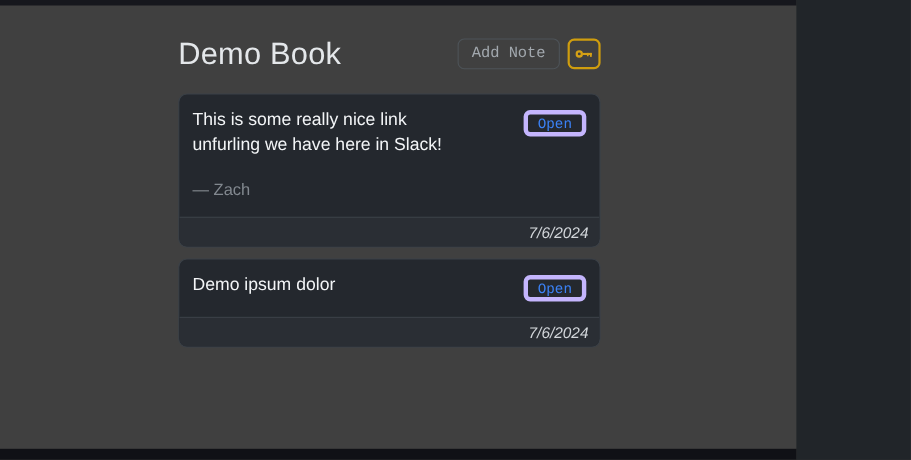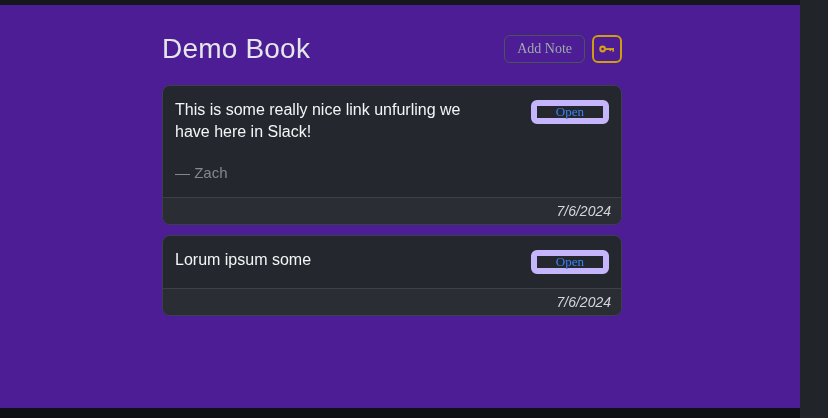--- a/index.html
+++ b/index.html
@@ -1,21 +1,21 @@
 <!DOCTYPE html>
 <html><head>
 <meta charset="utf-8">
 <style>
   * { margin: 0; padding: 0; box-sizing: border-box; }
   html, body { width: 828px; height: 418px; overflow: hidden; }
   body {
     font-family: "Liberation Sans", "DejaVu Sans", sans-serif;
     background: #212529;
   }
-  .screen { position: relative; width: 800px; height: 418px; background: #4c1d95; }
+  .screen { position: relative; width: 724px; height: 418px; background: #404040; }
   .strip-top {
     position: absolute; top: 0; left: 0; width: 100%; height: 5px;
     background: #16171d;
   }
   .strip-bottom {
     position: absolute; bottom: 0; left: 0; width: 100%; height: 10px;
     background: #101116;
   }
   .content {
     position: absolute; top: 5px; left: 0; right: 0; bottom: 10px;
@@ -25,21 +25,21 @@
     display: flex; align-items: center; justify-content: space-between;
     margin-bottom: 20px;
   }
   .page-title {
     font-size: 28px; font-weight: 400; color: #e4e7ea; letter-spacing: 0.2px;
   }
   .header-actions { display: flex; align-items: center; gap: 7px; }
   .btn {
     display: inline-flex; align-items: center; justify-content: center;
     background: transparent; cursor: pointer; border-radius: 6px;
-    font-family: Liberation Serif, serif;
+    font-family: Liberation Mono, monospace;
   }
   .btn-add-note {
     border: 1px solid #4d5358; color: #a2a8ae;
     font-size: 14px; padding: 5px 12px; height: 28px;
   }
   .btn-key {
     border: 2px solid #cf9d0e; padding: 4px 7px; height: 28px; width: 30px;
   }
   .key-icon { display: inline-flex; width: 16px; height: 14px; }
   .notes-list { display: flex; flex-direction: column; gap: 10px; }
@@ -52,22 +52,22 @@
     padding: 13px 12px 14px 12px;
     gap: 40px;
   }
   .note-title {
     color: #f3f5f7; font-size: 16px; line-height: 22px;
   }
   .note-author {
     color: #82888f; font-size: 15px; line-height: 21px; margin-top: 19px;
   }
   .btn-open {
-    border: 6px solid #c4b5fd; color: #3b82f6;
-    font-size: 13px; padding: 3px 19px; height: 24px;
+    border: 4px solid #c4b5fd; color: #3b82f6;
+    font-size: 13px; padding: 3px 9px; height: 24px;
     border-radius: 6px; margin-left: 12px; flex-shrink: 0; margin-top: 1px;
   }
   .card-footer {
     border-top: 1px solid #3b4148; background: #2a2e34;
     padding: 4px 10px; display: flex; justify-content: flex-end; align-items: center;
     min-height: 27px;
   }
   .note-date { color: #d2d6da; font-size: 14px; font-style: italic; }
 </style>
 </head>
@@ -106,21 +106,21 @@
           <button class="btn btn-open">Open</button>
         </div>
         <div class="card-footer">
           <span class="note-date">7/6/2024</span>
         </div>
       </div>
 
       <div class="note-card">
         <div class="card-body">
           <div class="card-text">
-            <div class="note-title">Lorum ipsum some</div>
+            <div class="note-title">Demo ipsum dolor</div>
           </div>
           <button class="btn btn-open">Open</button>
         </div>
         <div class="card-footer">
           <span class="note-date">7/6/2024</span>
         </div>
       </div>
 
     </div>
   </div>

